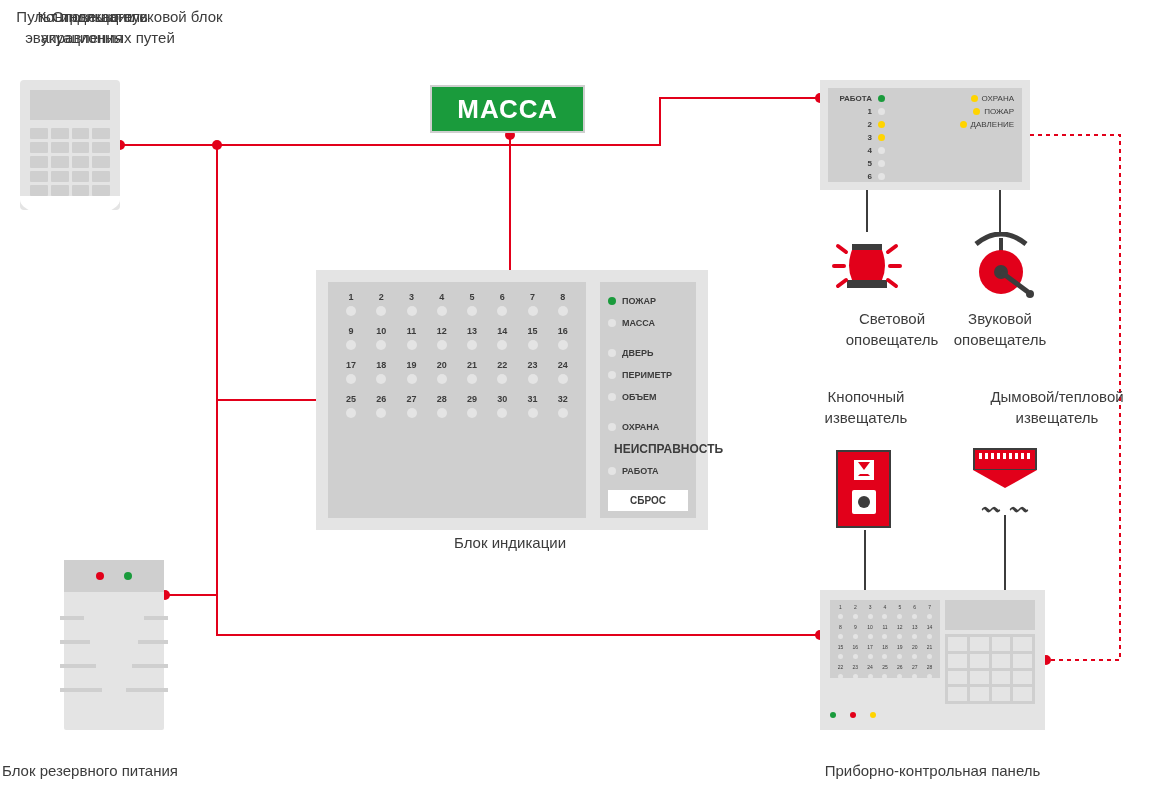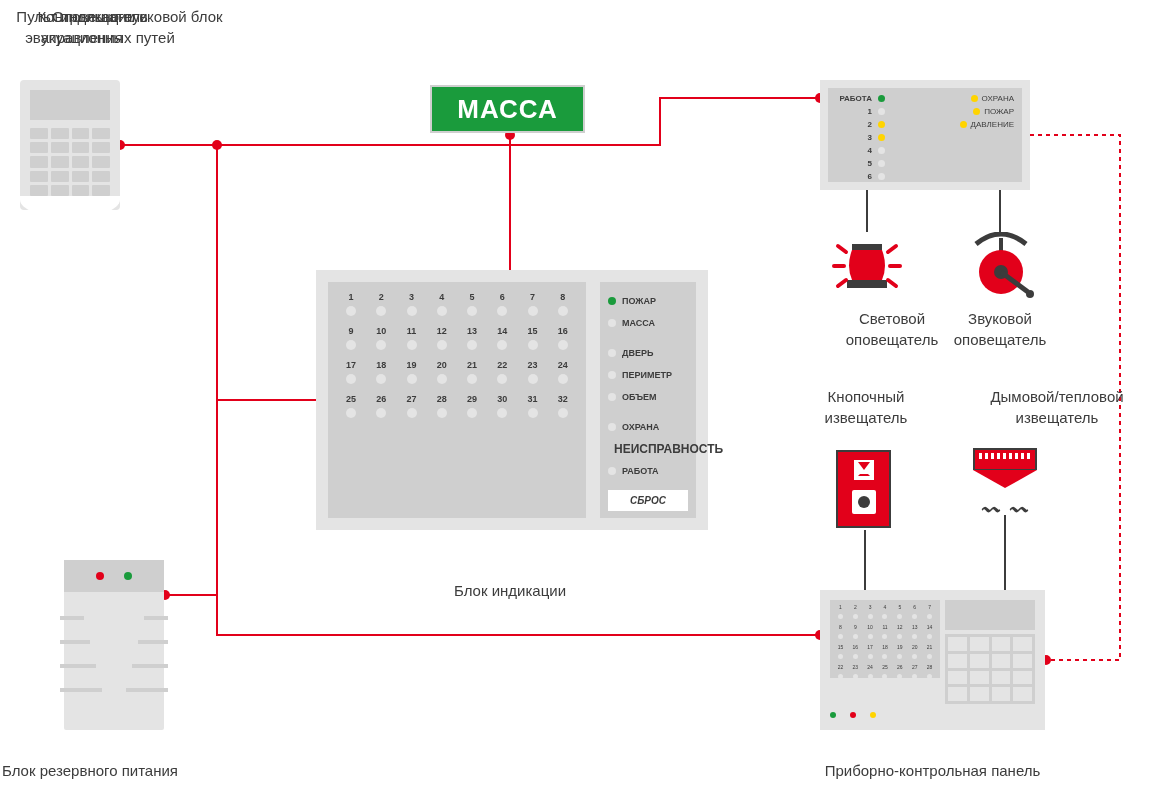--- a/index.html
+++ b/index.html
@@ -139,21 +139,20 @@
   .ib-status { display:flex; align-items:center; height:22px; }
   .ib-status .d { width:8px; height:8px; border-radius:50%; background:#e4e4e4; margin-right:6px; }
   .ib-status.g .d { background:#1a9b3c; }
   .ib-reset {
     margin-top: 8px;
     background: #fff;
     padding: 5px 0;
     text-align: center;
     font-size: 10px;
     font-weight: bold;
-    font-style: italic;
   }
   .ib-grid {
     display: grid;
     grid-template-columns: repeat(8, 1fr);
     gap: 10px 8px;
   }
   .ib-cell { text-align: center; font-size: 9px; font-weight: bold; }
   .ib-cell .ibd { width: 10px; height: 10px; border-radius:50%; background:#e4e4e4; margin: 4px auto 0; }
 
   
@@ -299,21 +298,21 @@
   <path class="thin" d="M1000 190 L1000 232"></path>
 
   <path class="thin" d="M865 530 L865 590"></path>
   <path class="thin" d="M1005 515 L1005 590"></path>
 </svg>
 
 <div class="label" style="left:0;top:6px;width:164px">Пульт индикации и управления</div>
 <div class="label" style="left:410;top:6px;width:200px">Оповещатель эвакуационных путей</div>
 <div class="label" style="left:800;top:6px;width:260px">Контрольно-пусковой блок</div>
 <div class="label" style="left:-10px;top:760px;width:200px">Блок резервного питания</div>
-<div class="label" style="left:420px;top:580px;width:180px">Блок индикации</div>
+<div class="label" style="left:420px;top:532px;width:180px">Блок индикации</div>
 <div class="label" style="left:832px;top:308px;width:120px">Световой оповещатель</div>
 <div class="label" style="left:940px;top:308px;width:120px">Звуковой оповещатель</div>
 <div class="label" style="left:806px;top:386px;width:120px">Кнопочный извещатель</div>
 <div class="label" style="left:982px;top:386px;width:150px">Дымовой/тепловой извещатель</div>
 <div class="label" style="left:820px;top:760px;width:225px">Приборно-контрольная панель</div>
 
 <div class="keypad">
   <div class="keypad-grid">
     <div></div>
       <div></div>

